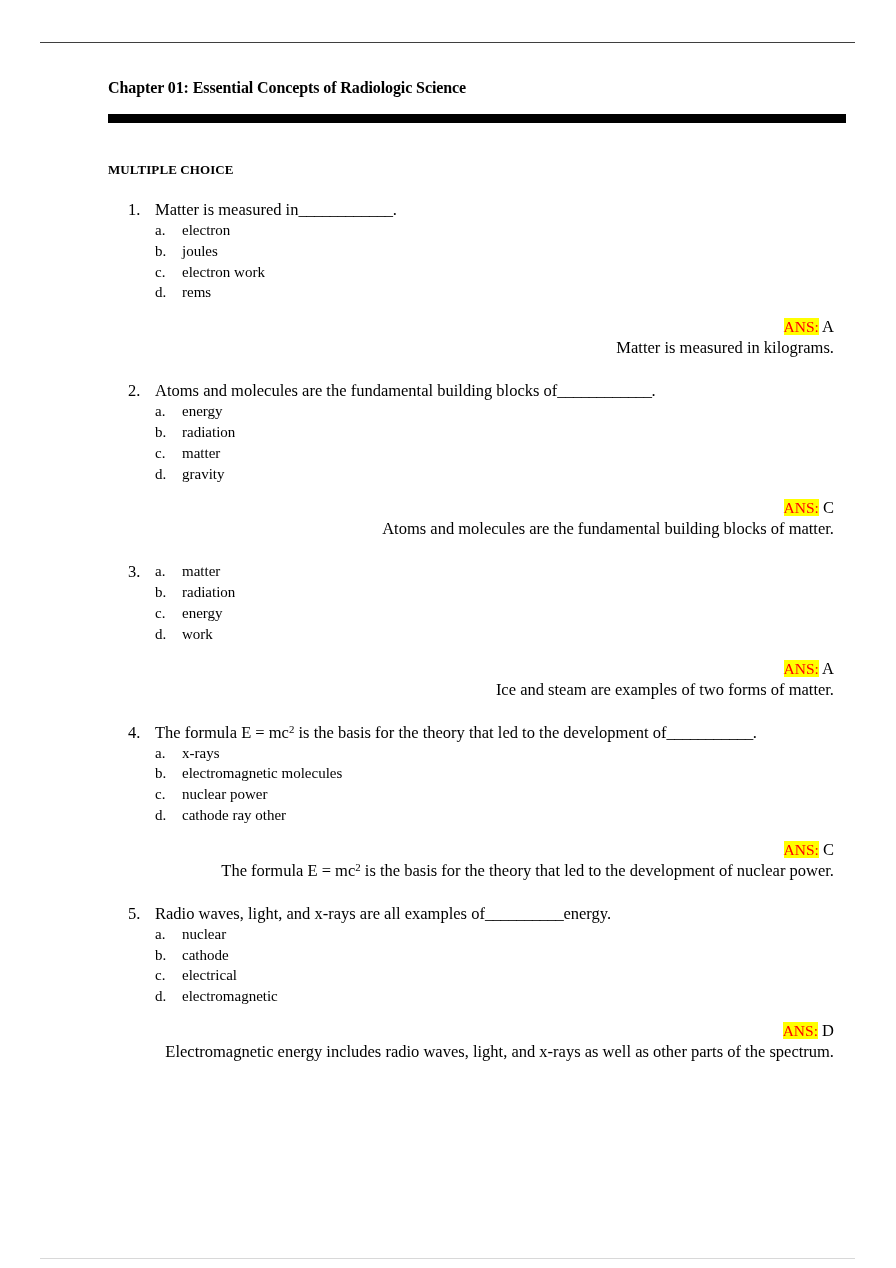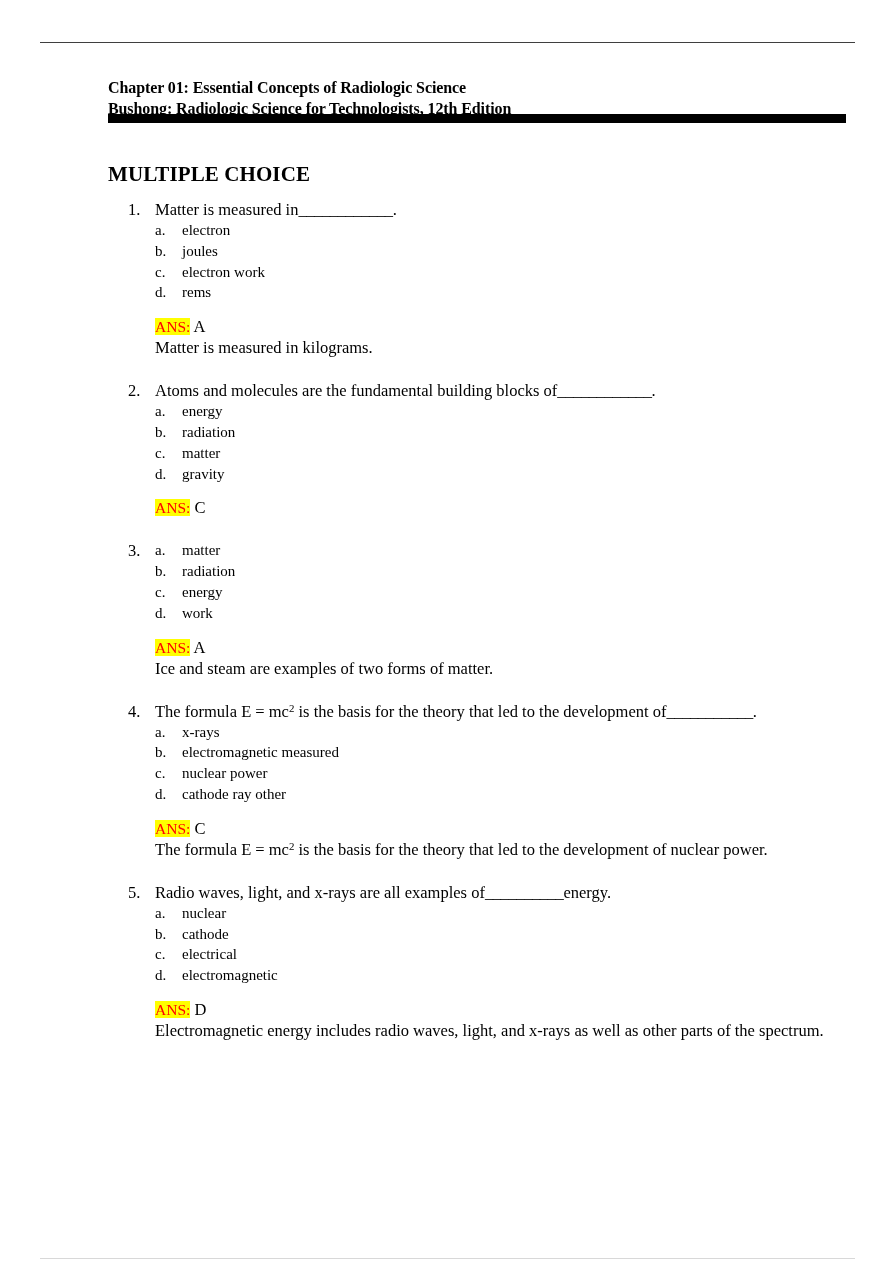--- a/index.html
+++ b/index.html
@@ -61,21 +61,21 @@
     width: 738px;
     height: 9px;
     background: #000000;
   }
   
   .section-heading {
     position: absolute;
     left: 108px;
     top: 162px;
     font-weight: bold;
-    font-size: 21px;
+    font-size: 13px;
     letter-spacing: 0.1px;
   }
   
   .questions {
     position: absolute;
     left: 0;
     top: 199px;
     width: 896px;
   }
   .question-block {
@@ -127,20 +127,21 @@
     font-size: 15px;
     line-height: 20.8px;
   }
   
   .answer {
     margin-top: 13px;
     padding-left: 155px;
     padding-right: 62px;
     font-size: 16.5px;
     line-height: 21px;
+    text-align: right;
   }
   .ans-line { display: block; }
   .ans-label {
     background: #ffff00;
     color: #ff0000;
     font-size: 15.5px;
   }
   .ans-value { color: #000000; }
   .rationale {
     display: block;
@@ -150,21 +151,20 @@
 </style>
 </head>
 <body>
 
 <div class="page">
 
   <div class="rule-top" style="background: rgb(63, 63, 63);"></div>
 
   <div class="header">
     <div class="header-line">Chapter 01: Essential Concepts of Radiologic Science</div>
-    <div class="header-line">Bushong: Radiologic Science for Technologists, 12th Edition</div>
   </div>
 
   <div class="header-rule" style="background: rgb(0, 0, 0);"></div>
 
   <div class="section-heading">MULTIPLE CHOICE</div>
 
   <div class="questions">
       <div class="question-block">
         <div class="q-number">1.</div>
         <div class="q-row">
@@ -187,20 +187,21 @@
           <span class="q-stem"><span>Atoms and molecules are the fundamental building blocks of</span><span class="blank">____________</span><span>.</span></span>
         </div>
         <div class="options">
           <div class="option"><span class="option-letter">a.</span><span>energy</span></div>
           <div class="option"><span class="option-letter">b.</span><span>radiation</span></div>
           <div class="option"><span class="option-letter">c.</span><span>matter</span></div>
           <div class="option"><span class="option-letter">d.</span><span>gravity</span></div>
         </div>
         <div class="answer">
           <span class="ans-line"><span class="ans-label" style="background: rgb(255, 255, 0); color: rgb(255, 0, 0);">ANS:</span> <span class="ans-value">C</span></span>
+          <span class="rationale"><span>Atoms and molecules are the fundamental building blocks of matter.</span></span>
         </div>
       </div>
       <div class="question-block">
         <div class="q-number">3.</div>
         <div class="options">
           <div class="option"><span class="option-letter">a.</span><span>matter</span></div>
           <div class="option"><span class="option-letter">b.</span><span>radiation</span></div>
           <div class="option"><span class="option-letter">c.</span><span>energy</span></div>
           <div class="option"><span class="option-letter">d.</span><span>work</span></div>
         </div>
@@ -209,21 +210,21 @@
           <span class="rationale"><span>Ice and steam are examples of two forms of matter.</span></span>
         </div>
       </div>
       <div class="question-block">
         <div class="q-number">4.</div>
         <div class="q-row">
           <span class="q-stem"><span>The formula E = mc</span><sup>2</sup><span> is the basis for the theory that led to the development of</span><span class="blank">___________</span><span>.</span></span>
         </div>
         <div class="options">
           <div class="option"><span class="option-letter">a.</span><span>x-rays</span></div>
-          <div class="option"><span class="option-letter">b.</span><span>electromagnetic measured</span></div>
+          <div class="option"><span class="option-letter">b.</span><span>electromagnetic molecules</span></div>
           <div class="option"><span class="option-letter">c.</span><span>nuclear power</span></div>
           <div class="option"><span class="option-letter">d.</span><span>cathode ray other</span></div>
         </div>
         <div class="answer">
           <span class="ans-line"><span class="ans-label" style="background: rgb(255, 255, 0); color: rgb(255, 0, 0);">ANS:</span> <span class="ans-value">C</span></span>
           <span class="rationale"><span>The formula E = mc</span><sup>2</sup><span> is the basis for the theory that led to the development of nuclear power.</span></span>
         </div>
       </div>
       <div class="question-block">
         <div class="q-number">5.</div>

